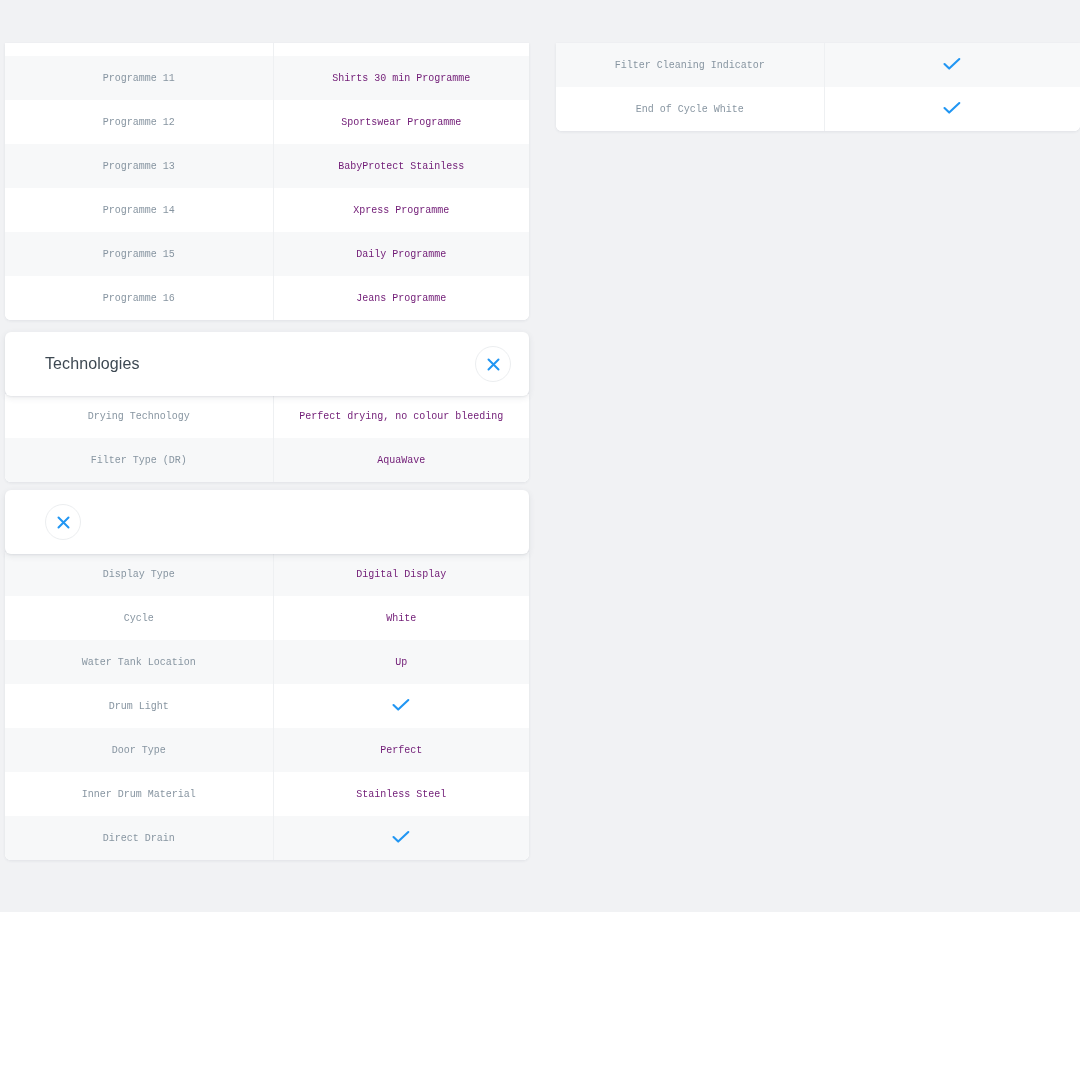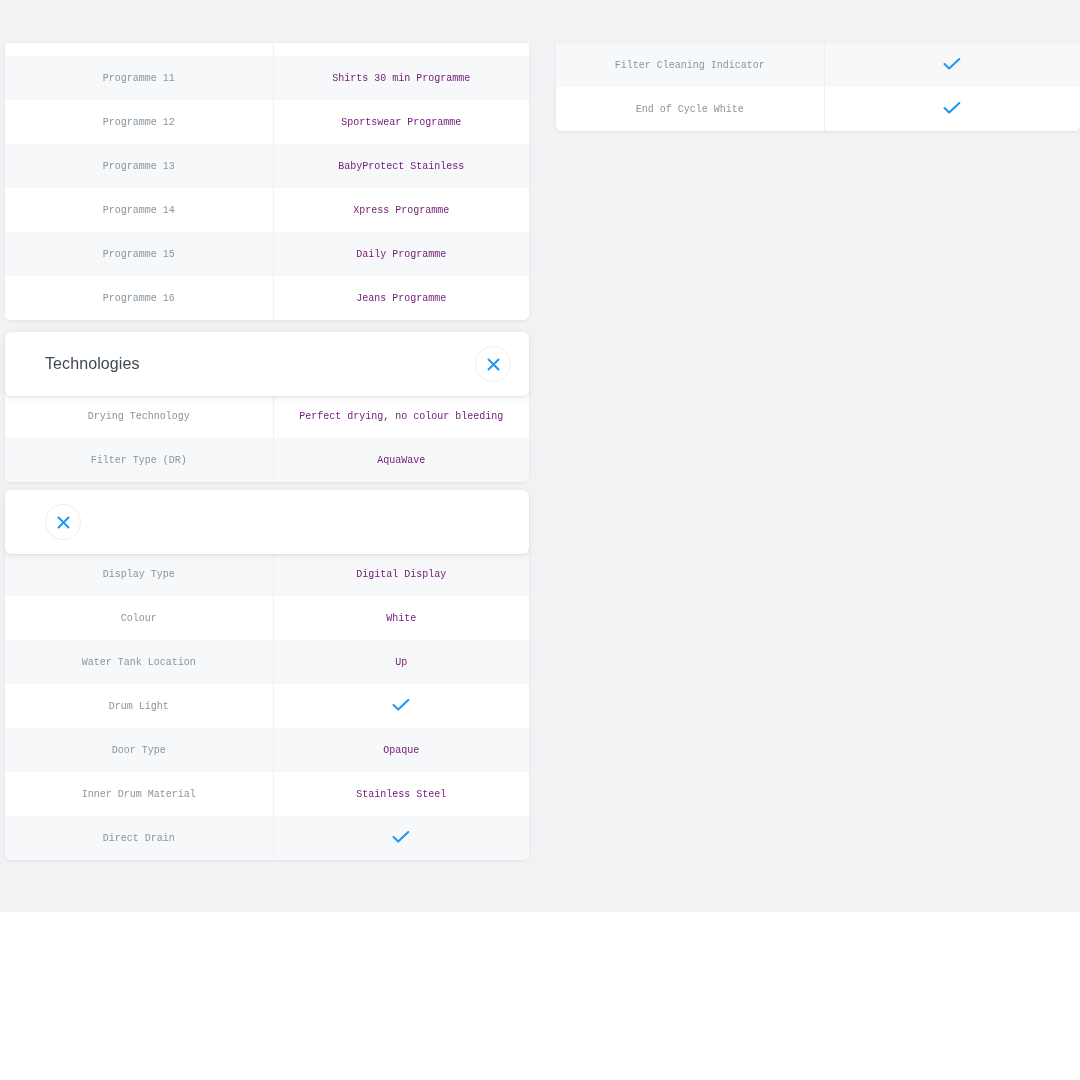--- a/index.html
+++ b/index.html
@@ -209,40 +209,40 @@
     </div>
 
     <div class="table-card" style="margin-top:-2px;">
       <table class="spec-table">
         <tbody>
           <tr class="odd">
             <td class="label">Display Type</td>
             <td class="value">Digital Display</td>
           </tr>
           <tr class="even">
-            <td class="label">Colour</td>
+            <td class="label">Cycle</td>
             <td class="value">White</td>
           </tr>
           <tr class="odd">
             <td class="label">Water Tank Location</td>
             <td class="value">Up</td>
           </tr>
           <tr class="even">
             <td class="label">Drum Light</td>
             <td class="value">
               <span class="check">
                 <svg width="18" height="14" viewBox="0 0 18 14" aria-hidden="true">
                   <path d="M1.5 7 L6.2 11.6 L16.3 2" stroke="#2196f3" stroke-width="2.1" fill="none" stroke-linecap="round" stroke-linejoin="round"></path>
                 </svg>
               </span>
             </td>
           </tr>
           <tr class="odd">
             <td class="label">Door Type</td>
-            <td class="value">Opaque</td>
+            <td class="value">Perfect</td>
           </tr>
           <tr class="even">
             <td class="label">Inner Drum Material</td>
             <td class="value">Stainless Steel</td>
           </tr>
           <tr class="odd">
             <td class="label">Direct Drain</td>
             <td class="value">
               <span class="check">
                 <svg width="18" height="14" viewBox="0 0 18 14" aria-hidden="true">

